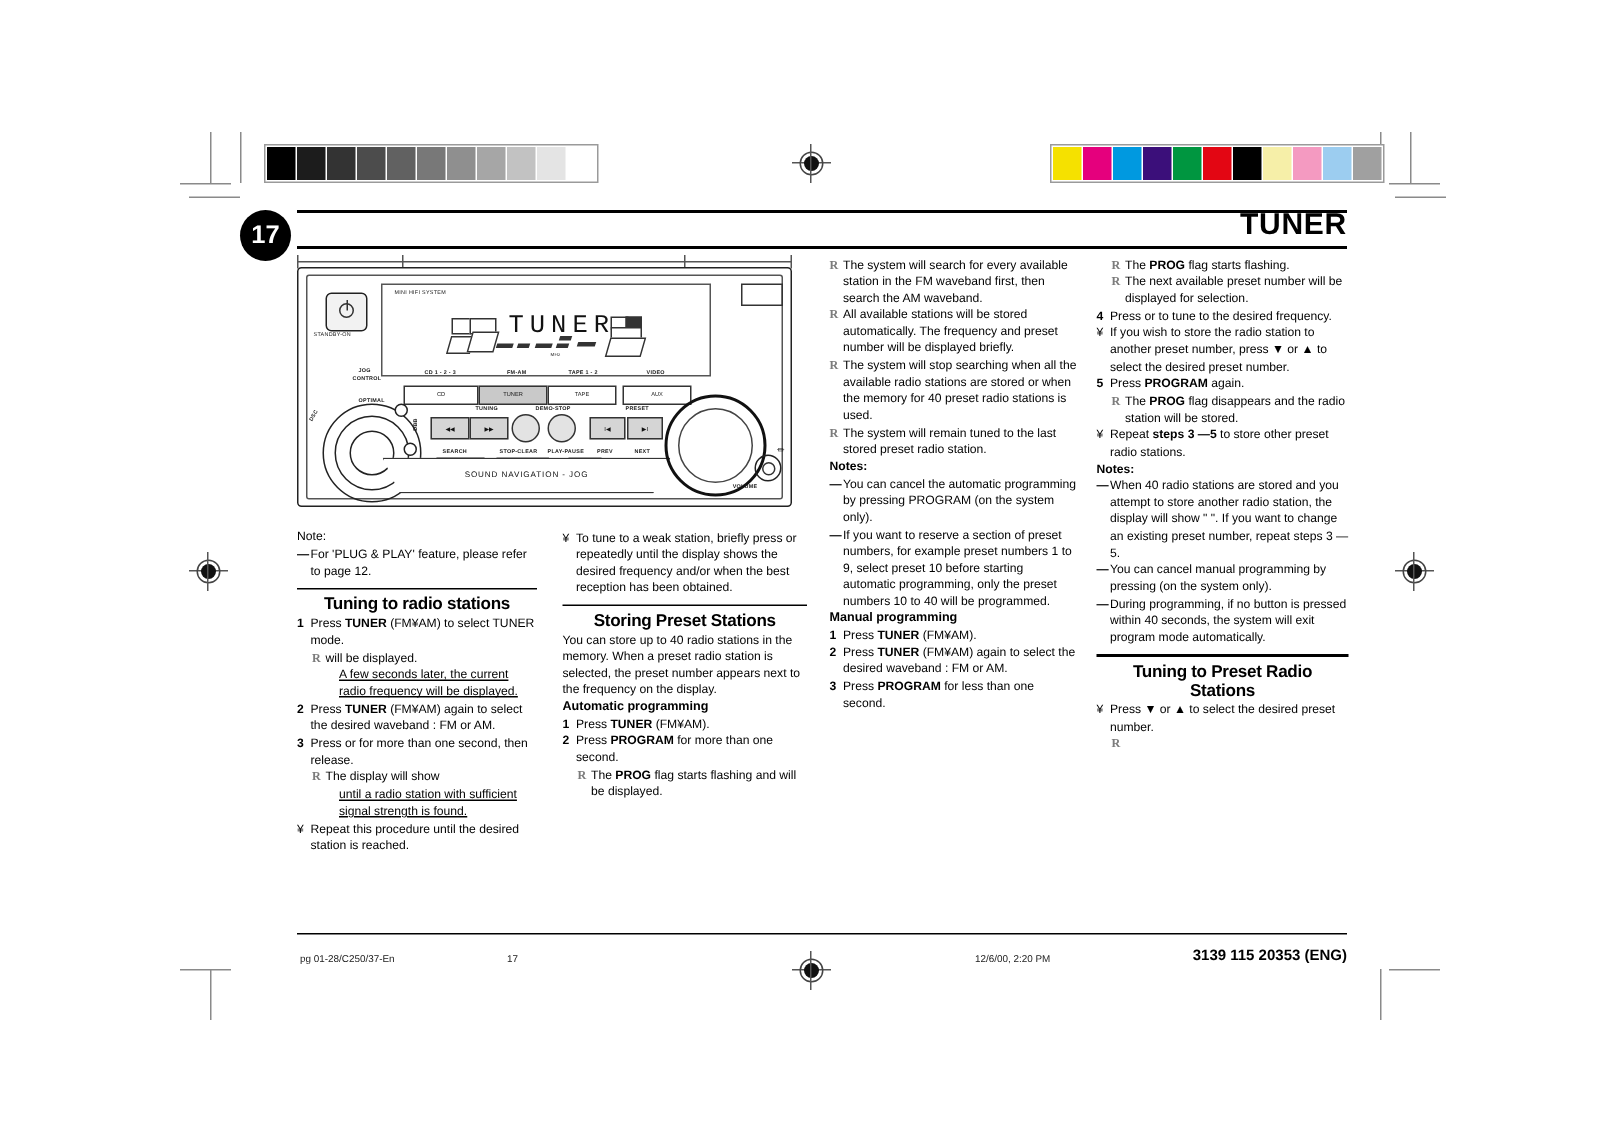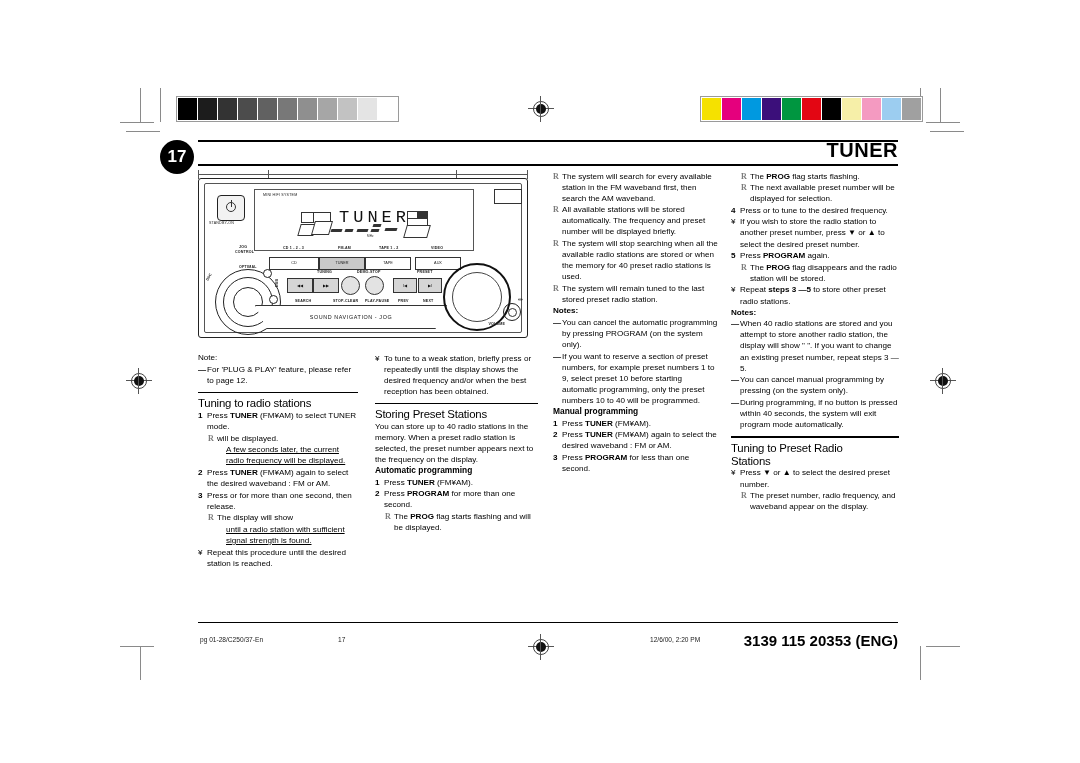--- a/index.html
+++ b/index.html
@@ -87,37 +87,37 @@
   .phone{position:absolute;right:6px;bottom:16px;width:16px;height:16px;border:1px solid #222;border-radius:50%;}
   .phone i{position:absolute;left:4px;top:4px;width:7px;height:7px;border:1px solid #333;border-radius:50%;}
 
   .snbar{position:absolute;left:56px;bottom:8px;width:190px;height:22px;border:1px solid #333;
      font-size:5.4px;text-align:center;line-height:22px;letter-spacing:.6px;color:#111;
      clip-path:polygon(0 0,100% 0,94% 100%,6% 100%);background:#fff;}
 
   
   .col{position:absolute;font-size:8.1px;line-height:11.1px;color:#000;}
   .col p{margin:0;}
-  .sechead{font-size:11.4px;font-weight:normal;letter-spacing:-.2px;margin:0;padding-top:2px;}
+  .sechead{font-size:11.4px;font-weight:bold;letter-spacing:-.2px;margin:0;padding-top:2px;text-align:center;}
   .secrule{height:1.6px;background:#000;margin:6px 0 3px 0;}
   .subhead{font-weight:bold;font-size:8.4px;margin:7px 0 1px 0;}
   .li{display:flex;align-items:flex-start;margin-top:.5px;}
   .li .mk{flex:0 0 auto;width:9px;font-weight:bold;}
   .li .mk.thin{font-weight:normal;}
   .li .tx{flex:1 1 auto;}
   .li.ind{padding-left:10px;}
   .li.ind2{padding-left:19px;text-decoration:underline;}
   b{font-weight:bold;}
   .flag{color:#7c7c7c;font-family:"Liberation Serif",serif;}
   .notes-lbl{margin-top:7px;font-weight:bold;}
 
   
   .foot-rule{position:absolute;height:1px;background:#000;}
   .foot{position:absolute;font-size:6.6px;color:#1a1a1a;white-space:nowrap;}
-  .foot.code{font-size:15px;font-weight:bold;color:#000;}
+  .foot.code{font-size:10px;font-weight:bold;color:#000;}
 </style>
 </head>
 <body>
 
 <div class="page">
 
   <div class="crop v" style="left:140px;top:88px;"></div>
   <div class="crop h" style="left:120px;top:122px;"></div>
   <div class="crop v" style="left:160px;top:88px;"></div>
   <div class="crop h" style="left:126px;top:131px;"></div>
@@ -426,21 +426,20 @@
       </div>
       <div class="secrule"></div>
       <p class="sechead">Tuning to Preset Radio</p>
       <p class="sechead">Stations</p>
       <div class="li">
         <span class="mk thin">¥</span>
         <span class="tx">Press ▼ or ▲ to select the desired preset number.</span>
       </div>
       <div class="li ind">
         <span class="mk flag">R</span>
-        <span class="tx">The preset number, radio frequency, and waveband appear on the display.</span>
       </div>
     </div>
 
   <div class="foot-rule" style="left:198px;top:622px;width:700px;"></div>
   <div class="foot" style="left:200px;top:636px;">pg 01-28/C250/37-En</div>
   <div class="foot" style="left:338px;top:636px;">17</div>
   <div class="foot" style="left:650px;top:636px;">12/6/00, 2:20 PM</div>
   <div class="foot code" style="right:182px;top:632px;">3139 115 20353 (ENG)</div>
 
 </div>

